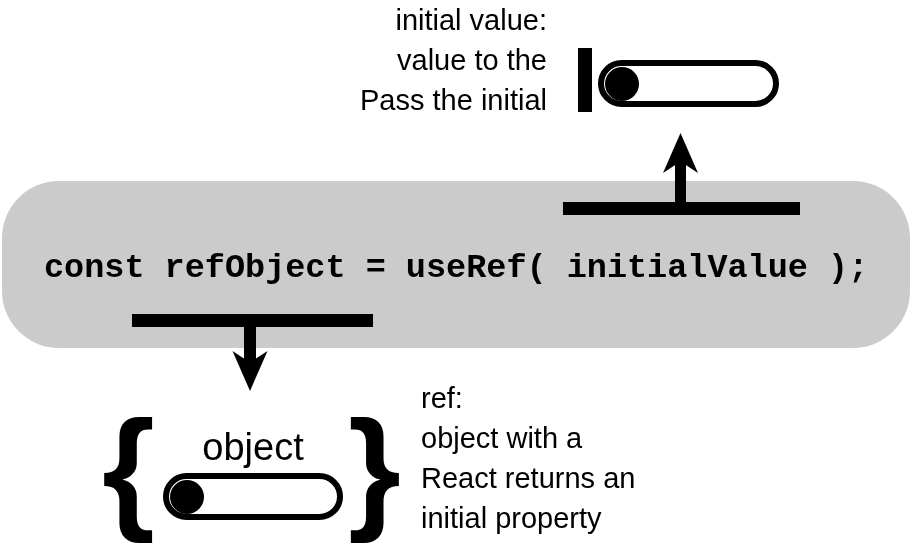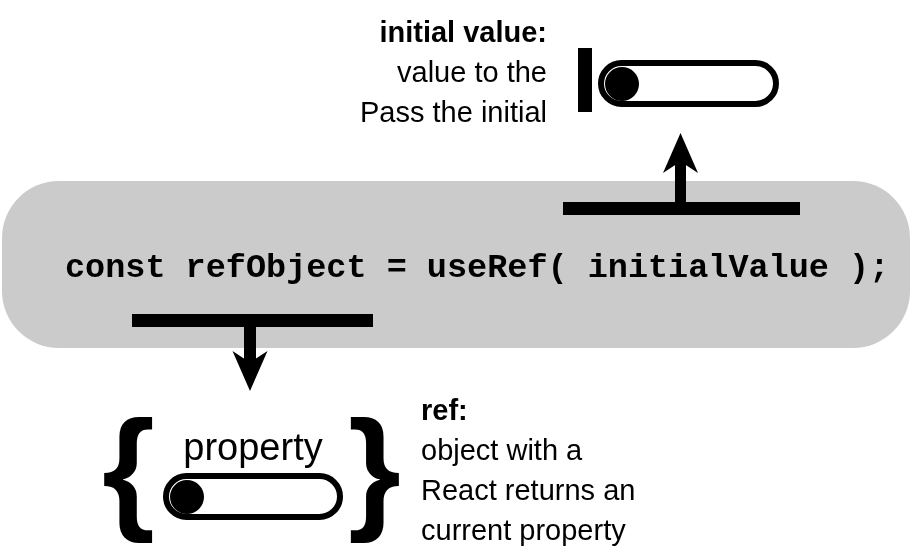--- a/index.html
+++ b/index.html
@@ -29,40 +29,39 @@
   .code-line {
     position: absolute;
     left: 44px;
     top: 248px;
     font-family: "Liberation Mono", monospace;
     font-weight: bold;
     font-size: 33.5px;
     line-height: 40px;
     white-space: pre;
     color: #000000;
-    margin-left: 21px;
   }
   
   .annot {
     position: absolute;
     font-size: 29px;
     line-height: 40px;
     color: #000000;
   }
   .annot-top {
     top: 0px;
     right: 370px;
     text-align: right;
   }
   .annot-bottom {
     top: 378px;
     left: 421px;
     text-align: left;
   }
-  .annot-title { font-weight: bold; margin-top: 12px; }
+  .annot-title { font-weight: normal; }
   
   .marker-bar {
     position: absolute;
     left: 578px;
     top: 48px;
     width: 14px;
     height: 64px;
     background: #000000;
   }
   .pill {
@@ -150,26 +149,26 @@
       <path d="M680.5 133 L698 173 L680.5 161.5 L663 173 Z"></path>
     </g>
     <g fill="#000000">
       <rect x="132" y="314" width="241" height="13"></rect>
       <rect x="244" y="327" width="12" height="40"></rect>
       <path d="M250 391 L267.5 351 L250 362.5 L232.5 351 Z"></path>
     </g>
   </svg>
 
   <span class="brace brace-left">{</span>
-  <div class="current-label">property</div>
+  <div class="current-label">object</div>
   <div class="pill pill-bottom">
     <div class="marble"></div>
   </div>
   <span class="brace brace-right">}</span>
 
   <div class="annot annot-bottom">
     <div class="annot-title">ref:</div>
     <div>object with a</div>
     <div>React returns an</div>
-    <div>current property</div>
+    <div>initial property</div>
   </div>
 
 </div>
 
 </body></html>

